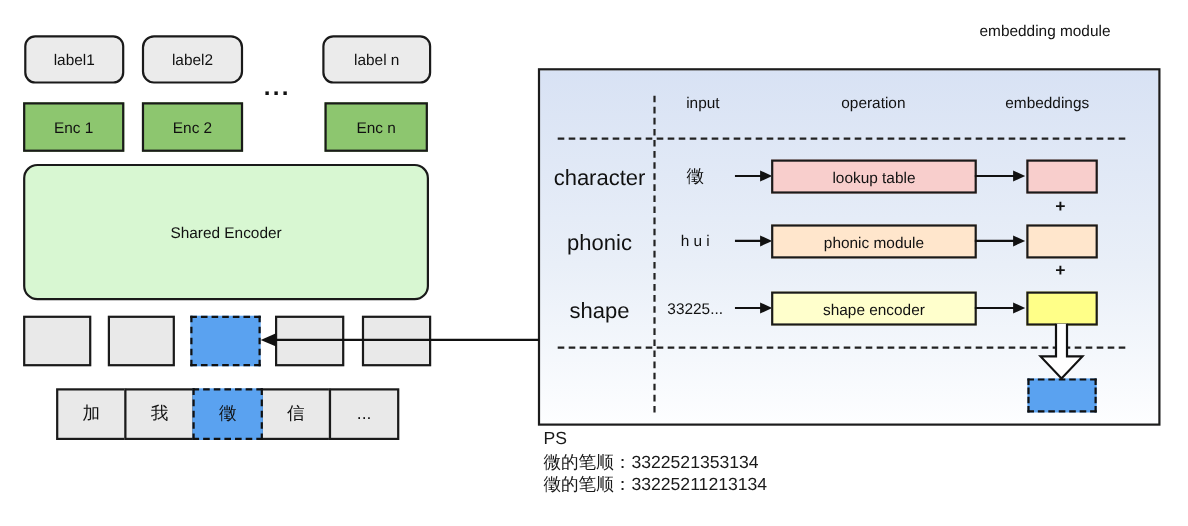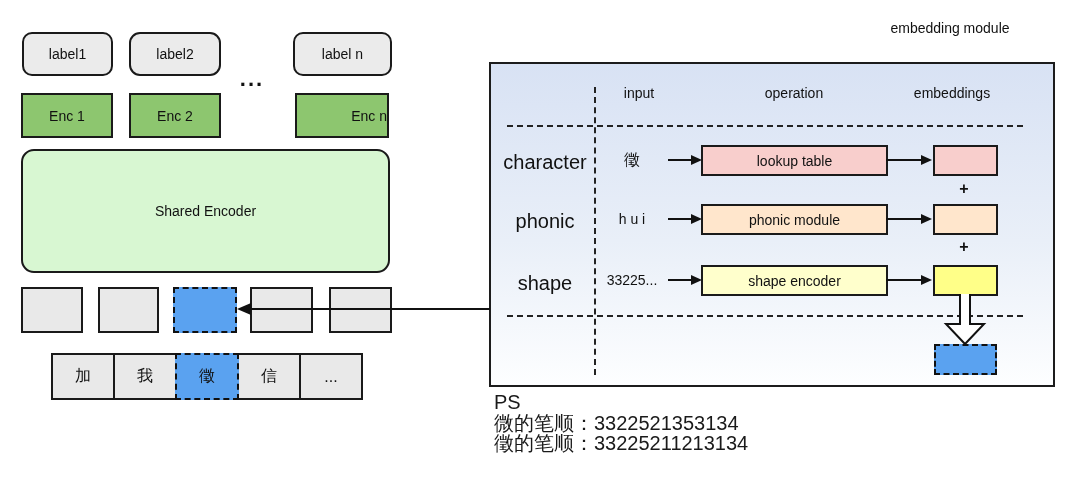--- a/index.html
+++ b/index.html
@@ -35,21 +35,21 @@
   .rowinput { position:absolute; left:101px; width:80px; height:20px; text-align:center; font-size:14px; }
   .opbox  { position:absolute; left:210px; width:187px; height:31px; }
   .embbox { position:absolute; left:442px; width:65px;  height:31px; }
   .pink   { background:#f8cecc; }
   .peach  { background:#ffe6cc; }
   .paleyellow { background:#ffffcc;text-align:right; }
   .yellow { background:#ffff88; }
   .plus { position:absolute; left:453px; width:40px; height:18px; text-align:center;
           font-size:16px; font-weight:bold; }
 
-  .footnote { font-size:20px; color:#1a1a1a; white-space:pre; }
+  .footnote { font-size:16px; color:#1a1a1a; white-space:pre; }
   svg { display:block; }
 </style>
 </head>
 <body>
 
 <div id="canvas">
 
   <div class="abs box rounded" style="left:22px; top:32px; width:91px; height:44px;text-align:right;">
     <span>label1</span>
   </div>
@@ -60,21 +60,21 @@
   <div class="abs box rounded" style="left:293px; top:32px; width:99px; height:44px;">
     <span>label n</span>
   </div>
 
   <div class="abs box green" style="left:21px; top:93px; width:92px; height:45px;">
     <span>Enc 1</span>
   </div>
   <div class="abs box green" style="left:129px; top:93px; width:92px; height:45px;">
     <span>Enc 2</span>
   </div>
-  <div class="abs box green" style="left:295px; top:93px; width:94px; height:45px;justify-content:flex-end;">
+  <div class="abs box green" style="left:295px; top:93px; width:94px; height:45px;">
     <span>Enc n</span>
   </div>
 
   <div class="abs box lgreen" style="left:21px; top:149px; width:369px; height:124px;border-radius:13px;">
     <span>Shared Encoder</span>
   </div>
 
   <div class="abs box gray" style="left:21px;  top:287px; width:62px; height:46px;"></div>
   <div class="abs box gray" style="left:98px;  top:287px; width:61px; height:46px;"></div>
   <div class="abs box blue-dashed" style="left:173px; top:287px; width:64px; height:46px; z-index:3;"></div>

